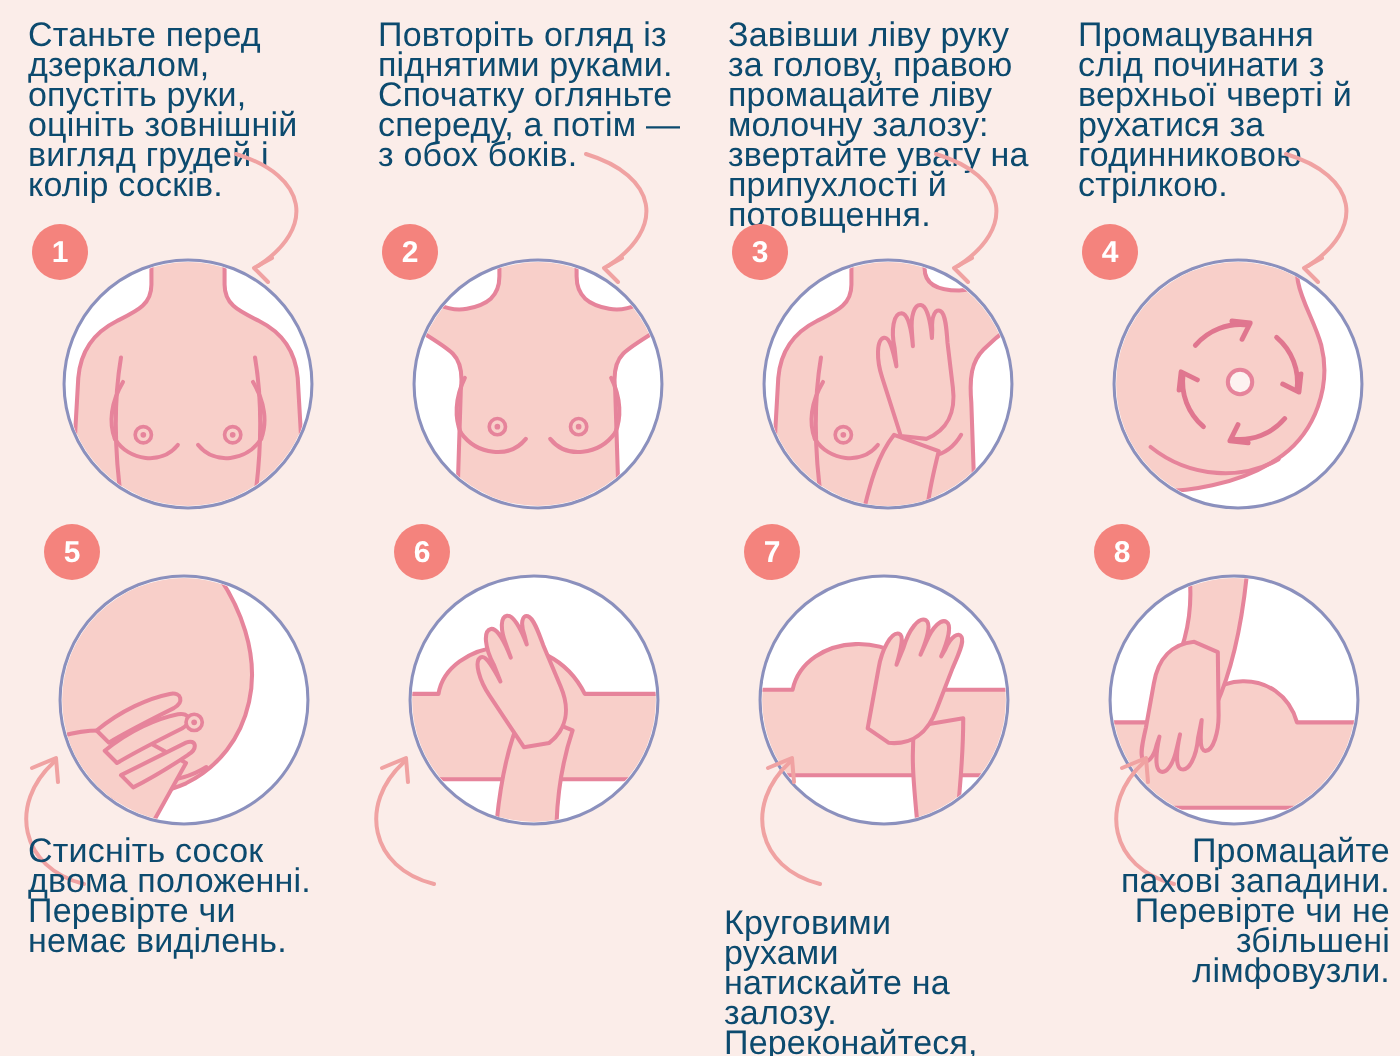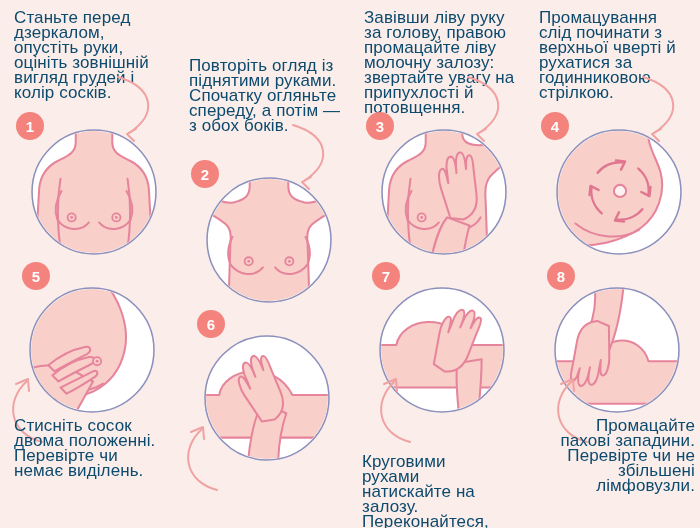--- a/index.html
+++ b/index.html
@@ -4,21 +4,21 @@
 <style>
   html,body { margin:0; padding:0; }
   .canvas {
     position:relative; width:700px; height:528px;
     background:#FBEDE9; overflow:hidden;
     font-family:"Liberation Sans", sans-serif;
   }
   .step { position:absolute; width:175px; }
   .r1 { top:0; height:258px; }
   .r2 { top:258px; height:270px; }
-  .c1 { left:0; } .c2 { left:175px;margin-top:48px; } .c3 { left:350px; } .c4 { left:525px; }
+  .c1 { left:0; } .c2 { left:175px; } .c3 { left:350px; } .c4 { left:525px; }
 
   .step-text {
     position:absolute; left:14px; width:152px;
     font-size:17px; line-height:15px; color:#0c4a6e; letter-spacing:0.1px;
   }
   .r1 .step-text { top:10px; }
   .r2 .step-text { top:160px; }
   .r2.c3 .step-text { left:12px; width:142px;margin-top:36px; }
   .r2.c4 .step-text { left:30px; width:140px;text-align:right; }
 

